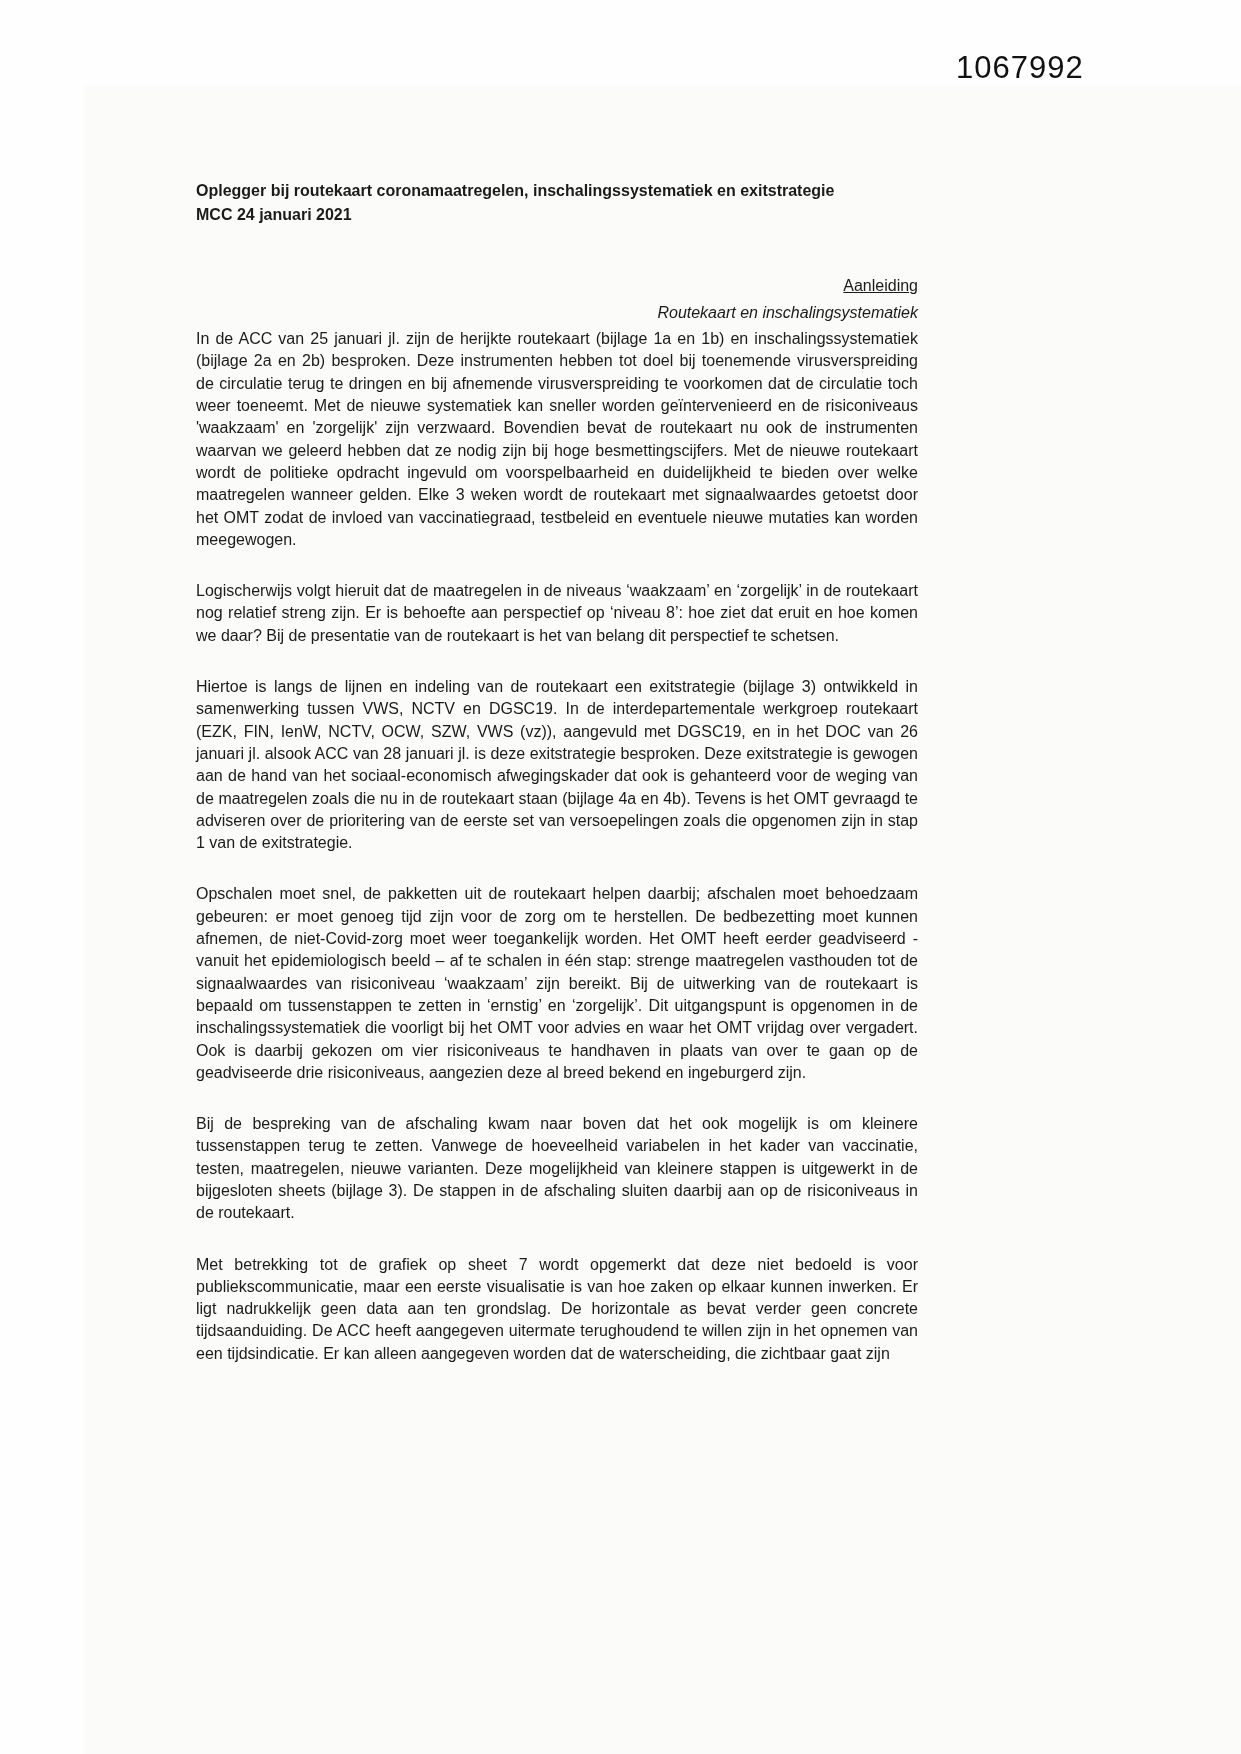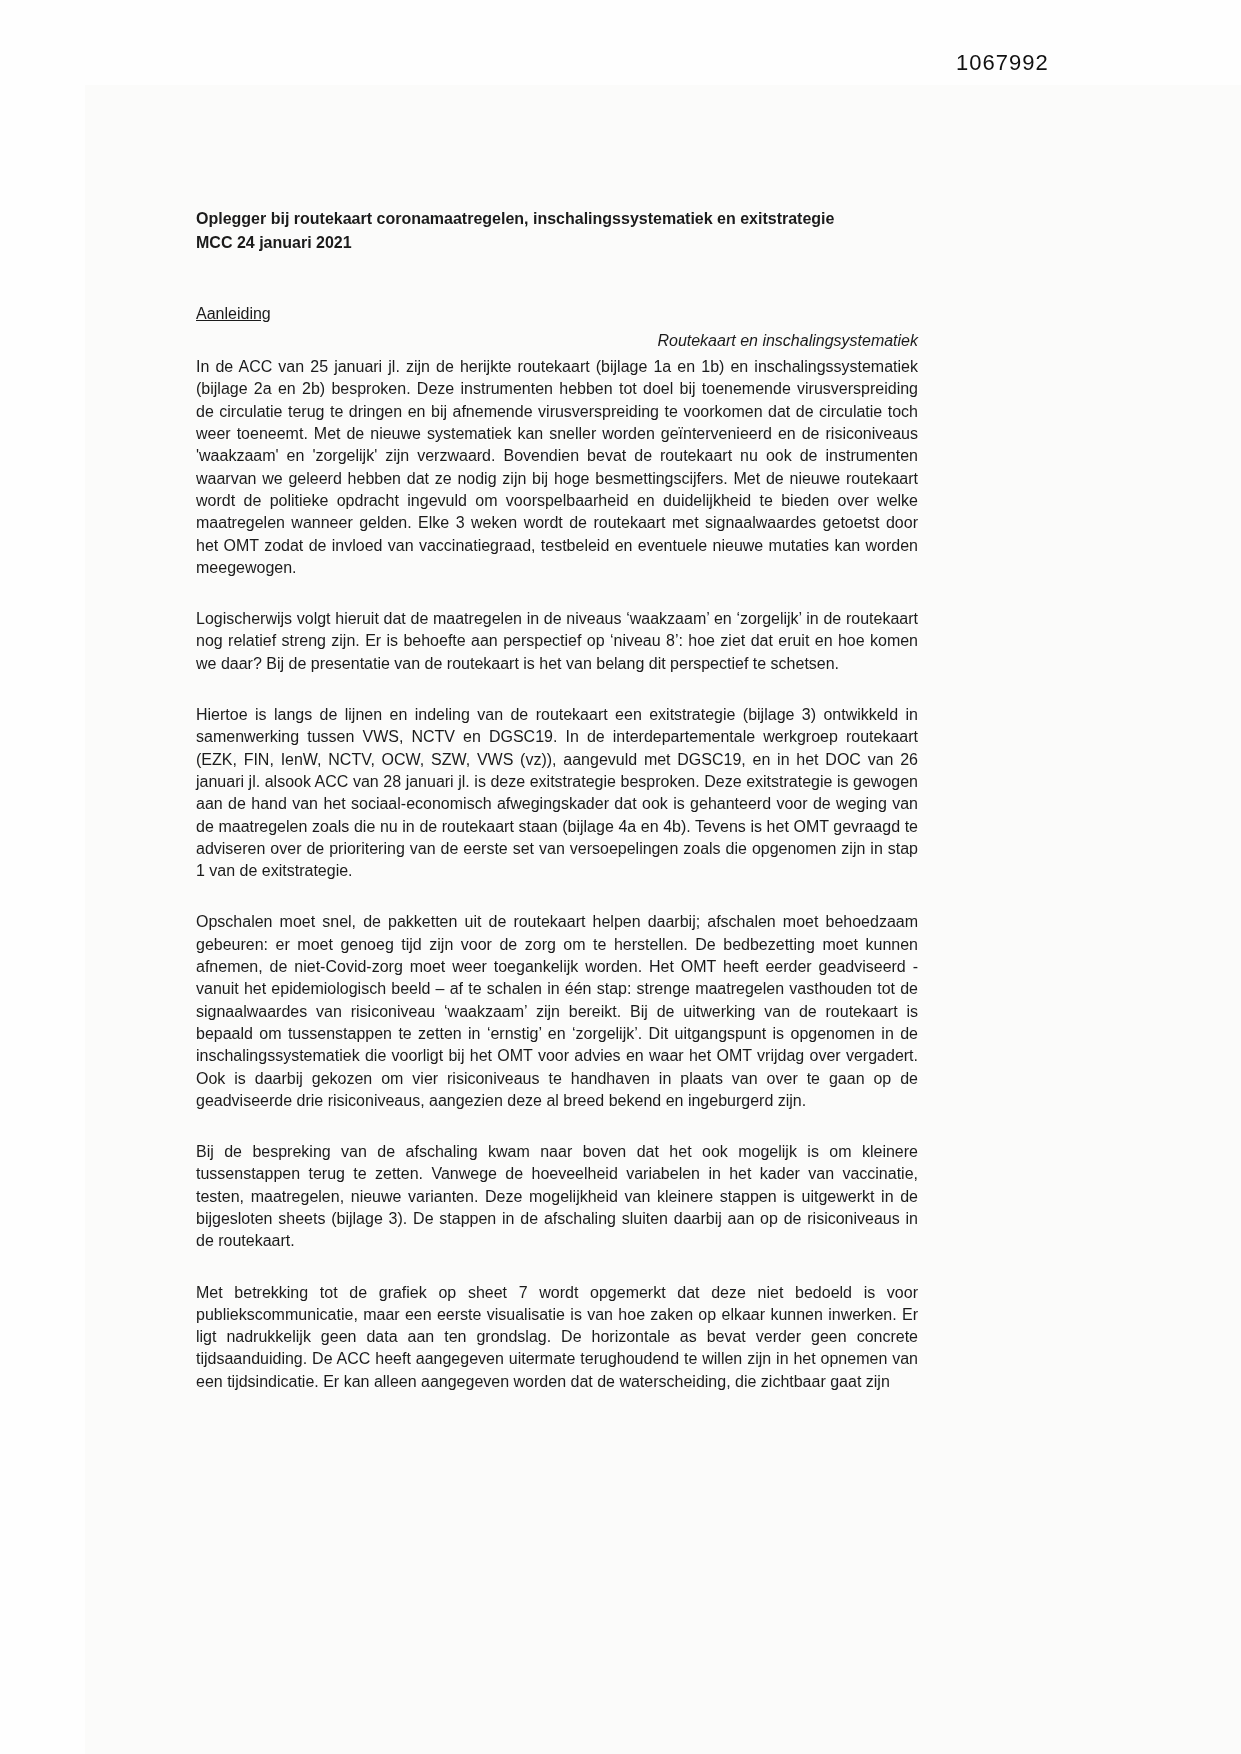--- a/index.html
+++ b/index.html
@@ -23,46 +23,46 @@
     top: 85px;
     right: 0;
     bottom: 0;
     background: #fbfbfa;
     pointer-events: none;
   }
   .doc-number {
     position: absolute;
     top: 50px;
     left: 956px;
-    font-size: 22px;
+    font-size: 31px;
     letter-spacing: 1px;
     color: #111;
   }
   .content {
     position: absolute;
     left: 196px;
-    top: 208px;
+    top: 180px;
     width: 722px;
     font-size: 16px;
     line-height: 22.3px;
     text-align: justify;
   }
   .title {
     font-weight: bold;
     text-align: left;
     margin: 0 0 2px 0;
   }
   .subtitle {
     font-weight: bold;
     text-align: left;
     margin: 0 0 48px 0;
   }
   .heading-underline {
     text-decoration: underline;
-    text-align: left;
+    text-align: right;
     margin: 0 0 5px 0;
   }
   .heading-italic {
     font-style: italic;
     text-align: right;
     margin: 0 0 4px 0;
   }
   .para {
     margin: 0 0 29px 0;
   }

